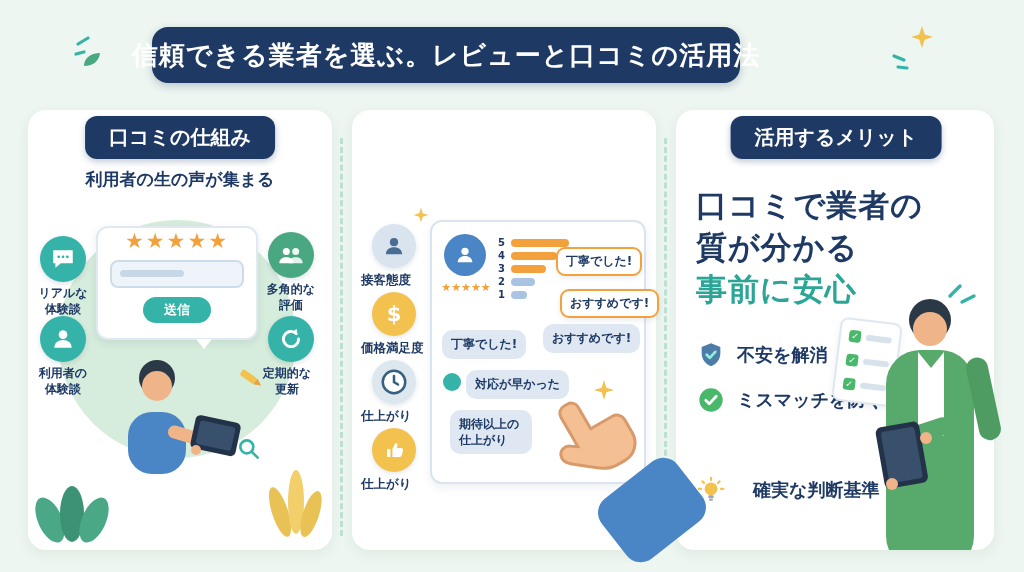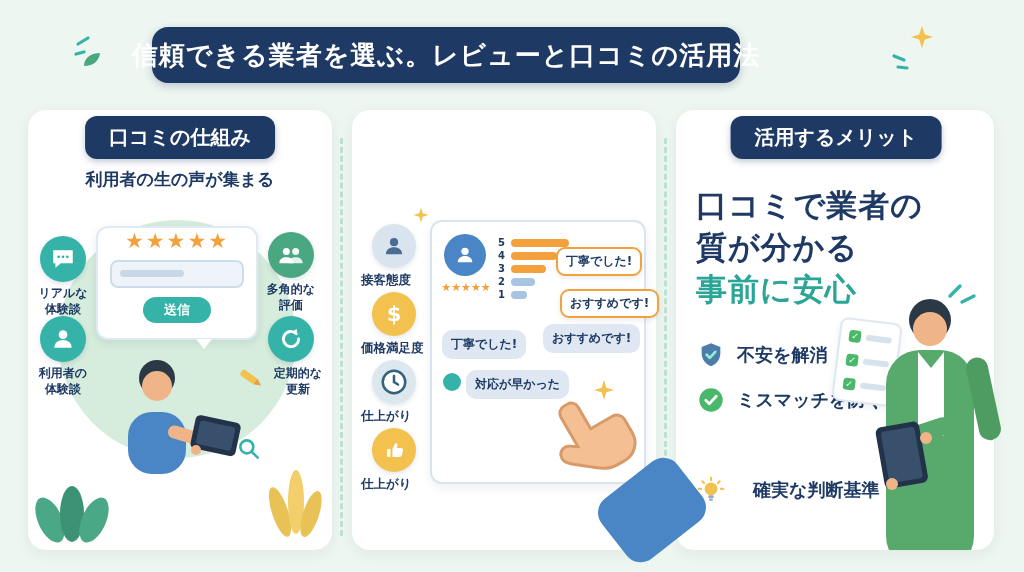--- a/index.html
+++ b/index.html
@@ -44,21 +44,21 @@
   .review-tail { position:absolute; left:196px; top:339px; width:0; height:0; border-left:8px solid transparent;
                  border-right:8px solid transparent; border-top:10px solid #fff; }
   .ic { position:absolute; width:46px; height:46px; border-radius:50%; display:flex; align-items:center;
         justify-content:center; box-shadow:0 2px 5px rgba(30,60,90,.15); }
   .ic-teal { background:#35b3a8; } .ic-green { background:#49a882; }
   .ic-real { left:40px; top:236px; } .ic-user { left:40px; top:316px; }
   .ic-multi { left:268px; top:232px; } .ic-upd { left:268px; top:316px; }
   .ic-label { position:absolute; width:54px; text-align:center; font-size:12px; font-weight:bold;
               color:#1d3964; line-height:1.3; }
   .lb-real { left:36px; top:286px; } .lb-user { left:36px; top:366px; }
-  .lb-multi { left:264px; top:282px; } .lb-upd { left:271px; top:366px; }
+  .lb-multi { left:264px; top:282px; } .lb-upd { left:260px; top:366px; }
   .person1 { position:absolute; left:112px; top:358px; }
   .m-deco { position:absolute; }
 
   
   .crit-ic { position:absolute; left:372px; width:44px; height:44px; border-radius:50%;
              display:flex; align-items:center; justify-content:center; box-shadow:0 2px 5px rgba(30,60,90,.12); }
   .crit1 { top:224px; background:#d9e4ee; } .crit2 { top:292px; background:#f2c14e; }
   .crit3 { top:360px; background:#dde7ee; } .crit4 { top:428px; background:#f2c14e; }
   .dollar { color:#fff; font-size:21px; font-weight:bold; }
   .crit-label { position:absolute; left:361px; width:66px; text-align:left; font-size:12.5px;
@@ -264,20 +264,21 @@
         <div class="rating-bar" style="width: 16px; background: rgb(169, 196, 226);"></div>
       </div>
     </div>
 
   <div class="callout callout1">丁寧でした!</div>
   <div class="callout callout2">おすすめです!</div>
   <div class="bubble bubble1">丁寧でした!</div>
   <div class="bubble bubble2">おすすめです!</div>
   <div class="bubble-avatar"></div>
   <div class="bubble bubble3">対応が早かった</div>
+  <div class="bubble bubble4">期待以上の仕上がり</div>
 
   <svg class="m-deco" style="left:412px;top:206px" width="18" height="18" viewBox="0 0 24 24">
     <path d="M12 2l2.3 7.7L22 12l-7.7 2.3L12 22l-2.3-7.7L2 12l7.7-2.3z" fill="#f2c14e"></path>
   </svg>
   <svg class="m-deco" style="left:592px;top:378px" width="24" height="24" viewBox="0 0 24 24">
     <path d="M12 2l2.3 7.7L22 12l-7.7 2.3L12 22l-2.3-7.7L2 12l7.7-2.3z" fill="#f2c14e"></path>
   </svg>
 
   <div class="sleeve"></div>
   <svg class="hand" width="120" height="120" viewBox="0 0 120 120">

